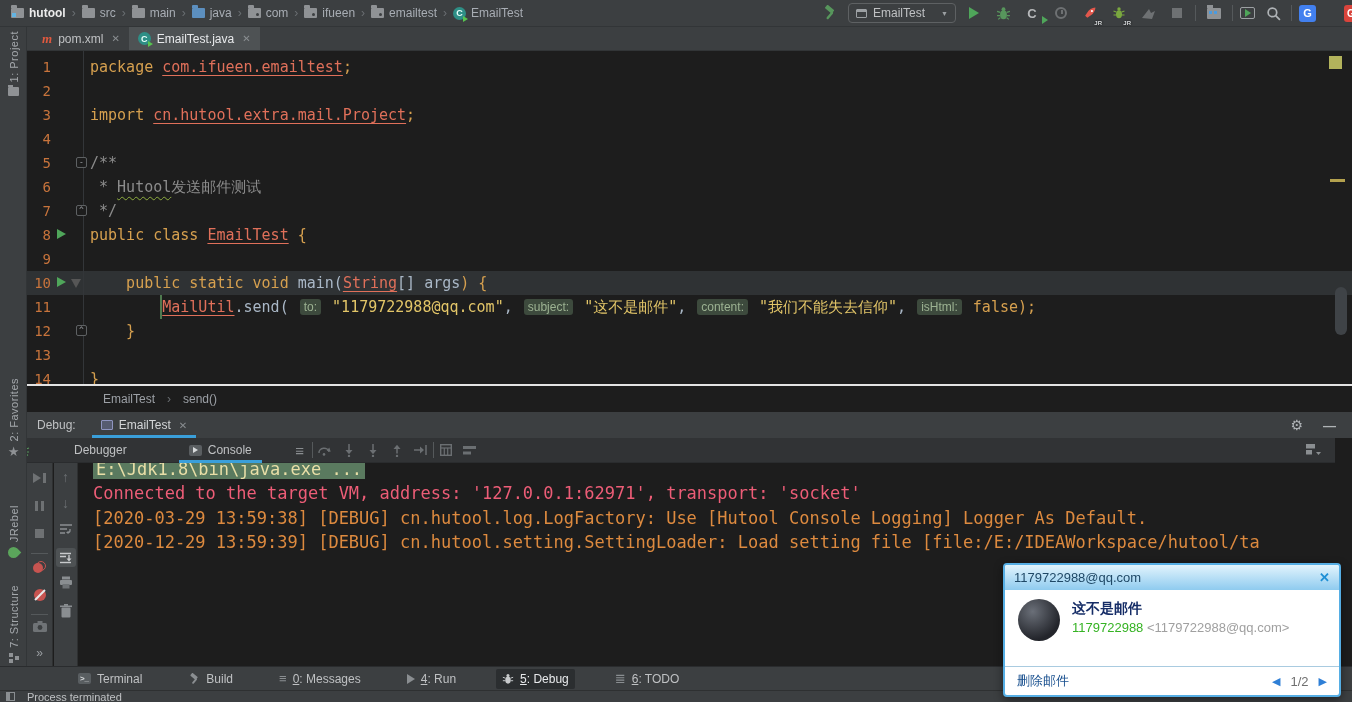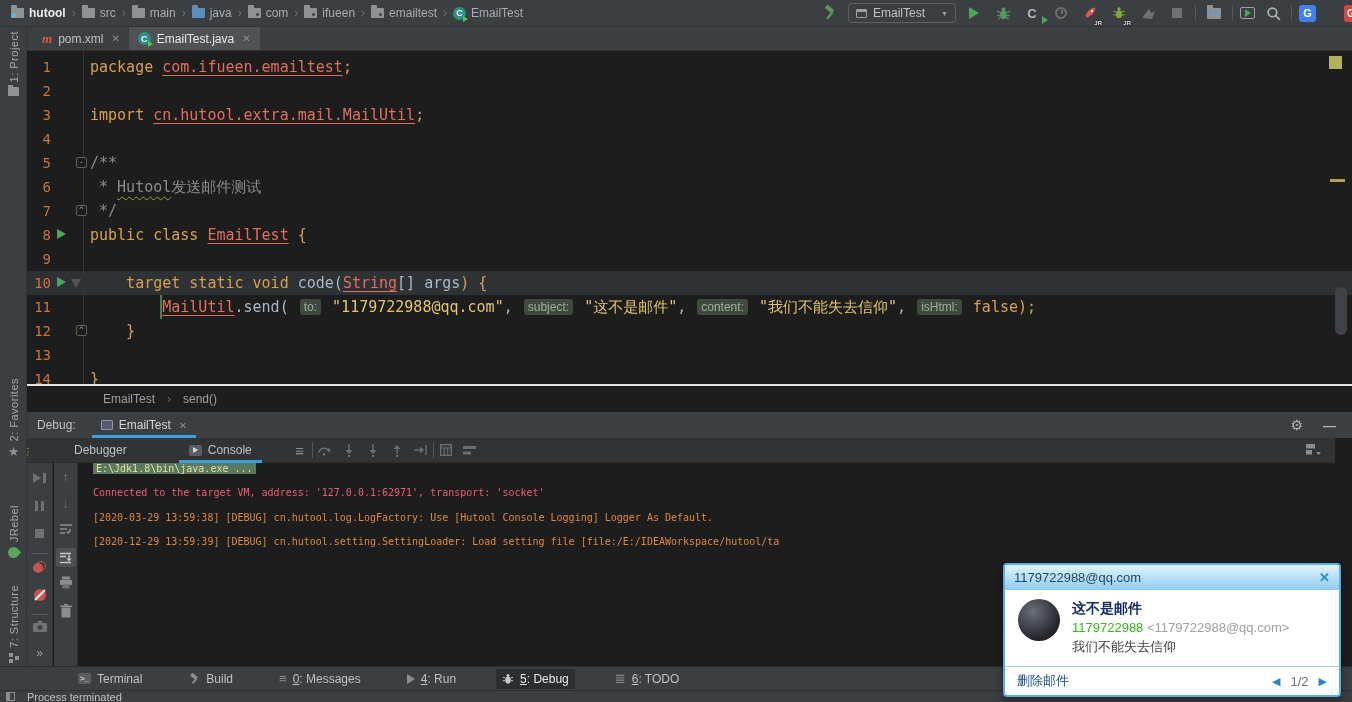--- a/index.html
+++ b/index.html
@@ -109,21 +109,21 @@
 .bp2{position:relative;width:13px;height:13px}
 .bp2:before{content:"";position:absolute;left:0;top:2px;width:10px;height:10px;border-radius:50%;background:#C75450}
 .bp2:after{content:"";position:absolute;right:0;top:0;width:8px;height:8px;border-radius:50%;border:1.5px solid #C75450}
 .mute{position:relative;width:12px;height:12px;border-radius:50%;background:#C75450}
 .mute:before{content:"";position:absolute;left:-1px;top:5px;width:14px;height:2px;background:#E8E8E8;transform:rotate(-45deg)}
 .more{color:#9A9EA2;font-size:12px}
 .scrollendbtn{width:20px;height:19px;background:#4E5254;border-radius:3px;display:flex;align-items:center;justify-content:center}
 .arrgly{color:#6B6F72;font-size:14px;font-weight:bold}
 
 
-.console{position:absolute;left:78px;top:463px;width:1274px;height:203px;background:#1D1D1D;overflow:hidden;font-family:"DejaVu Sans Mono","Liberation Mono",monospace;font-size:10px}
+.console{position:absolute;left:78px;top:463px;width:1274px;height:203px;background:#1D1D1D;overflow:hidden;font-family:"DejaVu Sans Mono","Liberation Mono",monospace;font-size:17px}
 .cline{position:absolute;left:15px;white-space:pre;line-height:24px;color:#BBBBBB}
 .cline .sel{background:#5A7A5F;color:#E9DFA7;padding:0 3px}
 .cline.err{color:#ED5D77}
 .cline.log{color:#DD8A3F}
 
 
 .bbar{position:absolute;left:0;top:666px;width:1352px;height:24px;background:#3C3F41;border-top:1px solid #2A2C2E;display:flex;align-items:center;font-size:12px;color:#BFC1C3;padding-left:72px;gap:34px;z-index:6}
 .bitem{display:flex;align-items:center;gap:6px;height:20px;padding:0 6px;border-radius:2px}
 .bitem.active{background:#2B2E30;color:#E8EAEC}
 .bitem .mn{text-decoration:underline}
@@ -302,40 +302,40 @@
 
   <div class="editor" id="editor">
     <div class="caretline" id="caretline" style="top: 220px;"></div>
     <div class="gutter-sep"></div>
     <div id="codelayer">
         <div class="lnum" style="top: 4px;">1</div>
         <div class="codeline" style="top: 4px;"><span class="kw">package </span><span class="ref">com.ifueen.emailtest</span><span class="kw">;</span></div>
         <div class="lnum" style="top: 28px;">2</div>
         <div class="codeline" style="top: 28px;"></div>
         <div class="lnum" style="top: 52px;">3</div>
-        <div class="codeline" style="top: 52px;"><span class="kw">import </span><span class="ref">cn.hutool.extra.mail.MailUtil</span><span class="kw">;</span></div>
+        <div class="codeline" style="top: 52px;"><span class="kw">import </span><span class="ref">cn.hutool.extra.mail.Project</span><span class="kw">;</span></div>
         <div class="lnum" style="top: 76px;">4</div>
         <div class="codeline" style="top: 76px;"></div>
         <div class="lnum" style="top: 100px;">5</div>
         <div class="gfold" style="top: 106px;">-</div>
         <div class="codeline" style="top: 100px;"><span class="cm">/**</span></div>
         <div class="lnum" style="top: 124px;">6</div>
         <div class="codeline" style="top: 124px;"><span class="cm"> * </span><span class="cmty">Hutool</span><span class="cm">发送邮件测试</span></div>
         <div class="lnum" style="top: 148px;">7</div>
         <div class="gfold" style="top: 154px;">^</div>
         <div class="codeline" style="top: 148px;"><span class="cm"> */</span></div>
         <div class="lnum" style="top: 172px;">8</div>
         <div class="grun" style="top: 178px;"></div>
         <div class="codeline" style="top: 172px;"><span class="kw">public class </span><span class="ref">EmailTest</span><span class="kw"> {</span></div>
         <div class="lnum" style="top: 196px;">9</div>
         <div class="codeline" style="top: 196px;"></div>
         <div class="lnum" style="top: 220px;">10</div>
         <div class="grun" style="top: 226px;"></div>
         <div class="gexec" style="top: 228px;"></div>
-        <div class="codeline" style="top: 220px;"><span class="kw">    target static void </span><span class="pl">code(</span><span class="ref">String</span><span class="pl">[] args</span><span class="kw">) {</span></div>
+        <div class="codeline" style="top: 220px;"><span class="kw">    public static void </span><span class="pl">main(</span><span class="ref">String</span><span class="pl">[] args</span><span class="kw">) {</span></div>
         <div class="lnum" style="top: 244px;">11</div>
         <div class="codeline" style="top: 244px;"><span class="pl">        </span><span class="ref">MailUtil</span><span class="pl">.send( </span><span class="hint">to:</span><span class="str"> "1179722988@qq.com"</span><span class="pl">, </span><span class="hint">subject:</span><span class="str"> "这不是邮件"</span><span class="pl">, </span><span class="hint">content:</span><span class="str"> "我们不能失去信仰"</span><span class="pl">, </span><span class="hint">isHtml:</span><span class="kw"> false);</span></div>
         <div class="lnum" style="top: 268px;">12</div>
         <div class="gfold" style="top: 274px;">^</div>
         <div class="codeline" style="top: 268px;"><span class="kw">    }</span></div>
         <div class="lnum" style="top: 292px;">13</div>
         <div class="codeline" style="top: 292px;"></div>
         <div class="lnum" style="top: 316px;">14</div>
         <div class="codeline" style="top: 316px;"><span class="kw">}</span></div>
       </div>
@@ -575,21 +575,20 @@
       <span class="pclose">✕</span>
     </div>
     <div class="pbody">
       <div class="avatar"></div>
       <div class="pinfo">
         <div class="ptitle">这不是邮件</div>
         <div>
           <span class="psender">1179722988</span>
           <span class="psuffix">&lt;1179722988@qq.com&gt;</span>
         </div>
-        <div class="pmsg">我们不能失去信仰</div>
       </div>
     </div>
     <div class="pfoot">
       <span class="pdelete">删除邮件</span>
       <span class="ppage">
         <span class="parrow">◀</span>
         <span>1/2</span>
         <span class="parrow">▶</span>
       </span>
     </div>

